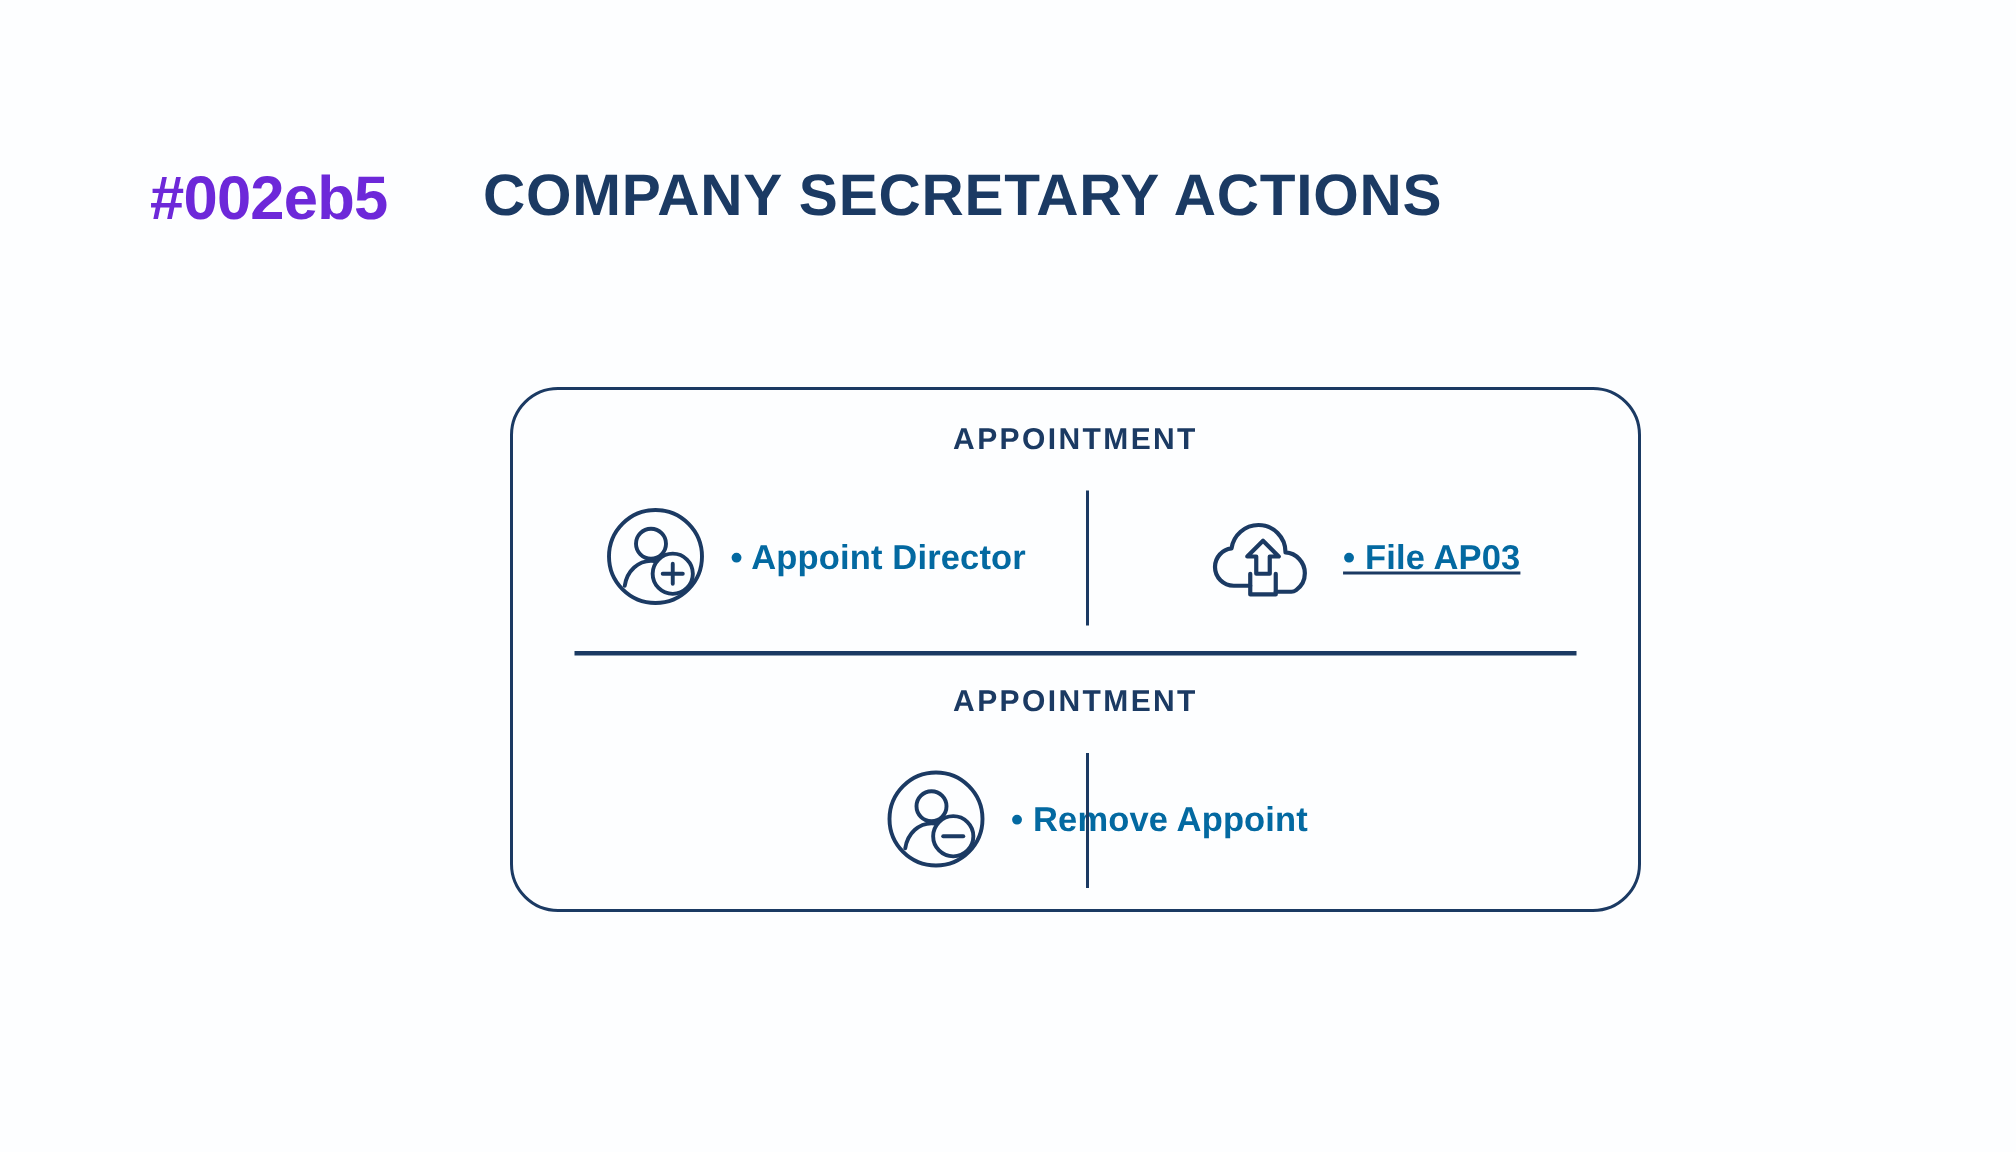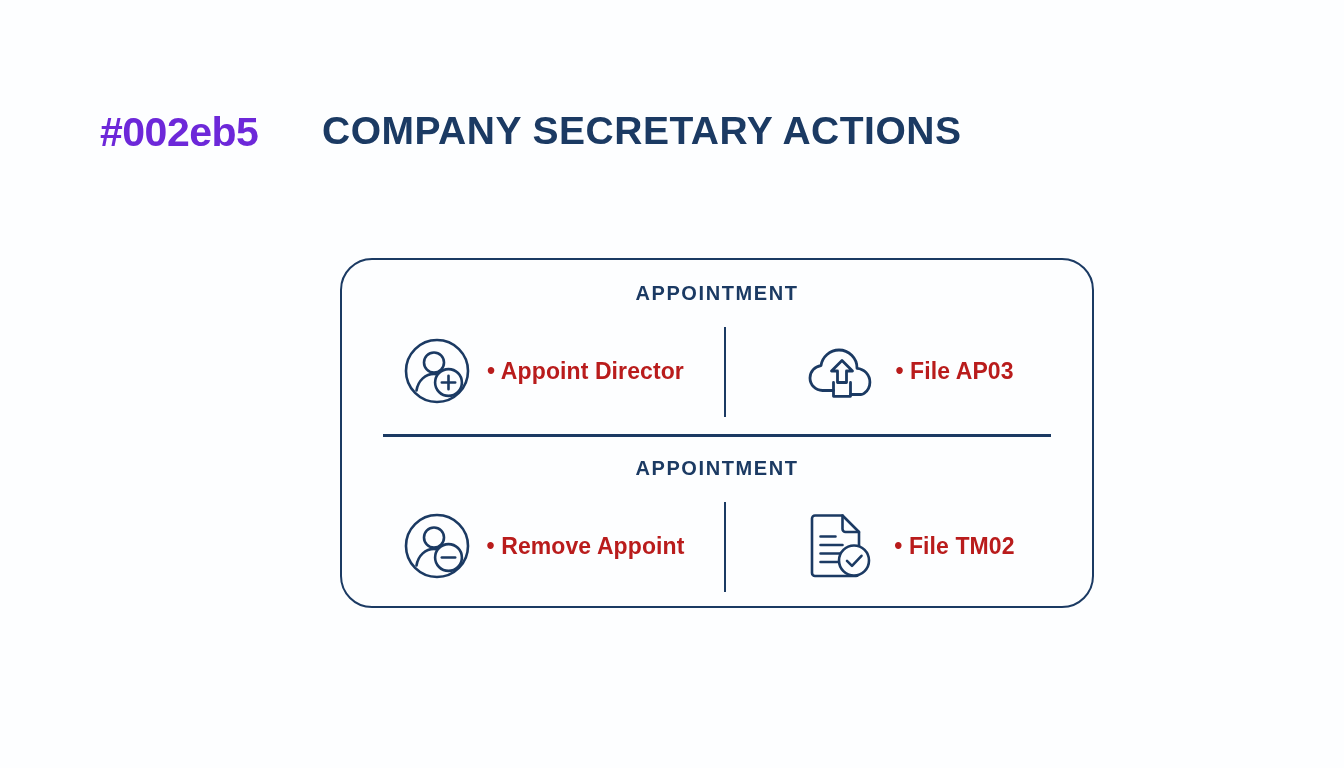--- a/index.html
+++ b/index.html
@@ -104,38 +104,38 @@
 
   .cell {
     flex: 1 1 50%;
     display: flex;
     align-items: center;
     justify-content: center;
     height: 100%;
     box-sizing: border-box;
   }
   .cell.left { padding-left: 26px; }
-  .cell.right { padding-left: 10px; }
+  .cell.right { padding-left: 10px; text-decoration: underline; }
 
   .cell-icon {
     width: 72px;
     height: 72px;
     flex: 0 0 auto;
     display: flex;
     align-items: center;
     justify-content: center;
   }
   .cell-icon svg {
     display: block;
   }
 
   .cell-label {
     font-size: 23px;
     font-weight: bold;
-    color: #b91c1c;
+    color: #0369a1;
     white-space: nowrap;
     margin-left: 14px;
     letter-spacing: 0.1px;
   }
   .cell.right .cell-label { margin-left: 18px; }
 
   
   .v-divider {
     position: absolute;
     top: 67px;
@@ -213,32 +213,20 @@
               <circle cx="34" cy="34" r="31"></circle>
               <circle cx="31" cy="25.5" r="10"></circle>
               <path d="M13.5 53.5c1.6-10.2 9.2-16.6 17.5-16.6 3.3 0 6.4 1 9.1 2.8"></path>
               <circle cx="45.5" cy="45.5" r="13.4" fill="#fdfeff"></circle>
               <path d="M38.8 45.5h13.4"></path>
             </svg>
           </span>
           <span class="cell-label">• Remove Appoint</span>
         </div>
 
-        <div class="cell right">
-          <span class="cell-icon">
-            <svg width="68" height="70" viewBox="0 0 68 70" fill="none" stroke="#1b3a63" stroke-width="2.6" stroke-linecap="round" stroke-linejoin="round">
-              <path d="M6 7.5a3 3 0 0 1 3-3h27.5L53 21v41a3 3 0 0 1-3 3H9a3 3 0 0 1-3-3z"></path>
-              <path d="M36.5 4.5V18a3 3 0 0 0 3 3H53"></path>
-              <path d="M14.5 25.5h15M14.5 34h22M14.5 42.5h22M14.5 51h17"></path>
-              <circle cx="48" cy="49.5" r="15" fill="#fdfeff"></circle>
-              <path d="M41 49.8l5 5 9.5-10"></path>
-            </svg>
-          </span>
-          <span class="cell-label">• File TM02</span>
-        </div>
 
       </div>
 
       <div class="v-divider"></div>
     </div>
 
   </div>
 </div>
 
 </body></html>

